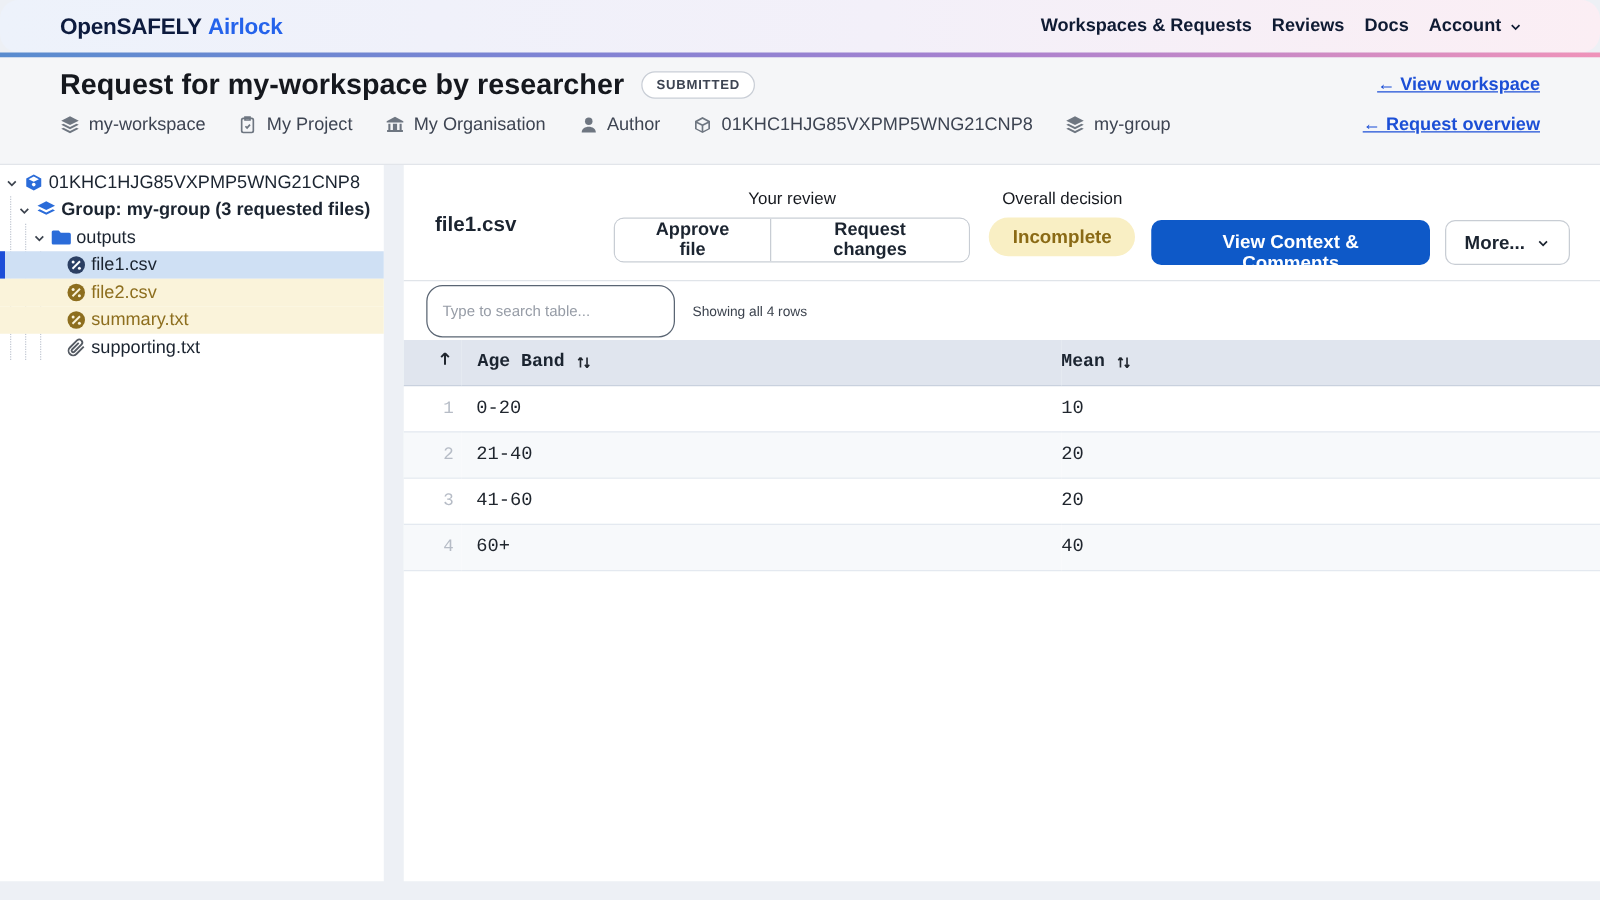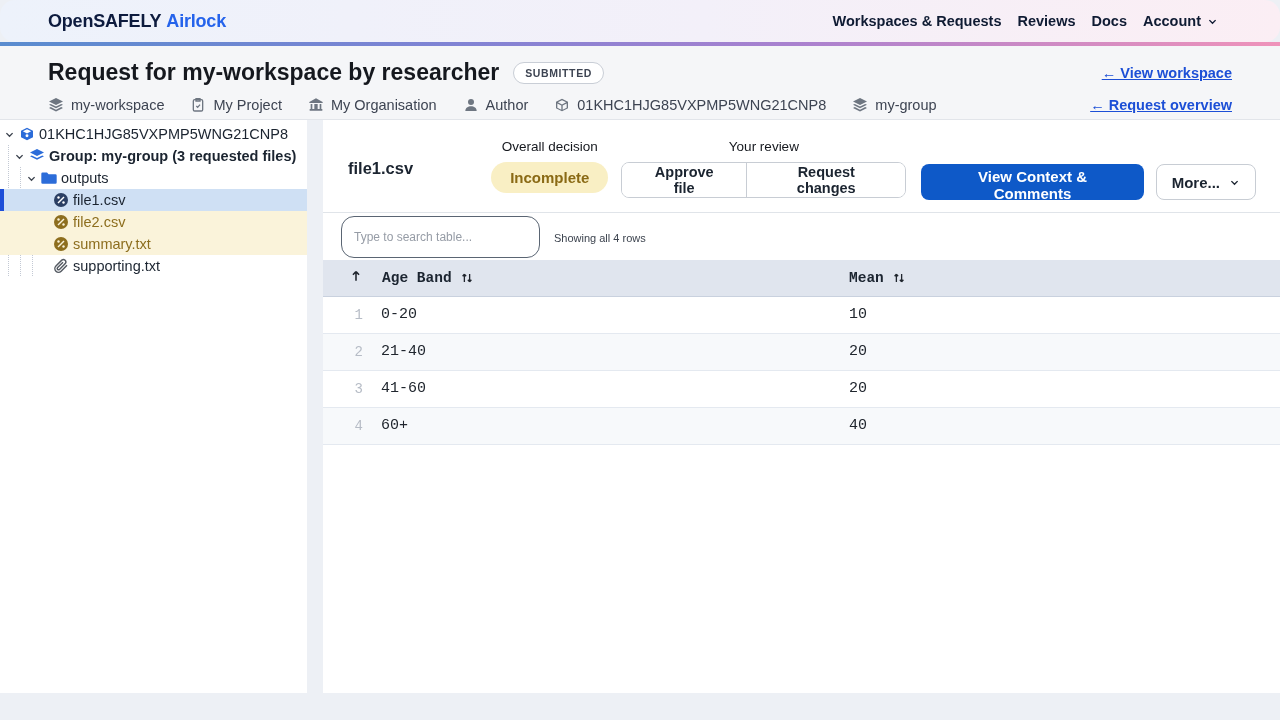--- a/index.html
+++ b/index.html
@@ -15,22 +15,22 @@
   .brand { font-size:18px; font-weight:800; letter-spacing:-0.2px; cursor:pointer; }
   .brand .p1 { color:#0d1b3e; }
   .brand .p2 { color:#2563eb; margin-left:5px; }
   .nav-items { display:flex; align-items:center; gap:16px; }
   .nav-item { font-size:14.5px; font-weight:700; color:#0f1b33; cursor:pointer;
               display:flex; align-items:center; gap:6px; }
   .chev { display:inline-flex; width:11px; height:11px; }
   .chev svg { width:100%; height:100%; }
 
   
-  .req-header { height:74px; background:#f5f6f8; border-bottom:1px solid #e2e5ea;
-                padding:13px 48px 0 48px; }
+  .req-header { height:86px; background:#f5f6f8; border-bottom:1px solid #e2e5ea;
+                padding:8px 48px 0 48px; }
   .req-row1 { display:flex; align-items:center; }
   .req-title { font-size:23px; font-weight:700; color:#15181e; }
   .status-badge { margin-left:14px; background:#ffffff; border:1px solid #c9ced6;
                   color:#3d4452; font-size:10.5px; font-weight:700; letter-spacing:0.6px;
                   padding:4px 11px; border-radius:999px; }
   .spacer { flex:1; }
   .hlink { color:#1c4fd6; font-size:14.5px; font-weight:700; text-decoration:underline; cursor:pointer; }
   .req-row2 { display:flex; align-items:center; margin-top:11px; }
   .meta { display:flex; align-items:center; gap:26px; }
   .meta-item { display:flex; align-items:center; gap:7px; font-size:14.5px; color:#3d4452; }
@@ -72,21 +72,21 @@
   .file-title { font-size:16.5px; font-weight:700; color:#1b2430; margin-top:20px; margin-right:78px; }
   .ctrl-group { display:flex; flex-direction:column; align-items:center; gap:8px; }
   .ctrl-label { font-size:13.5px; color:#15181e; }
   .decision-badge { background:#f9efc4; color:#8a6a15; font-size:15px; font-weight:600;
                     padding:7px 19px; border-radius:999px; }
   .mr13 { margin-right:13px; } .mr15 { margin-right:15px; } .mr12 { margin-right:12px; }
   .seg { display:flex; border:1px solid #c8cdd4; border-radius:8px; overflow:hidden; background:#fff; }
   .seg button { height:34px; padding:0 22px; background:#fff; border:none; font-family:inherit;
                 font-size:14.5px; font-weight:700; color:#1b2430; cursor:pointer; }
   .seg button + button { border-left:1px solid #c8cdd4; }
-  .btn-primary { margin-top:25px; height:36px; padding:4px 19px; background:#0e59c8; color:#fff;
+  .btn-primary { margin-top:25px; height:36px; padding:9px 19px; background:#0e59c8; color:#fff;
                  border:none; border-radius:8px; font-family:inherit; font-size:15px; font-weight:700;
                  cursor:pointer; }
   .btn-more { margin-top:25px; height:36px; padding:0 15px; background:#fff; border:1px solid #c8cdd4;
               border-radius:8px; font-family:inherit; font-size:15px; font-weight:700; color:#1b2430;
               cursor:pointer; display:flex; align-items:center; gap:9px; }
 
   
   .search-row { height:47px; display:flex; align-items:flex-start; padding:3px 0 0 18px; }
   .search-input { width:199px; height:42px; border:1px solid #5a6573; border-radius:13px;
                   padding:0 12px; font-family:inherit; font-size:12px; color:#1b2430; background:#fff; }
@@ -305,31 +305,31 @@
     </div>
   </aside>
 
   <div class="gutter"></div>
 
   <main class="panel">
 
     <div class="toolbar">
       <span class="file-title">file1.csv</span>
 
-      <div class="ctrl-group mr13">
-        <span class="ctrl-label">Overall decision</span>
-        <span class="decision-badge">Incomplete</span>
-      </div>
-
       <div class="ctrl-group mr15">
         <span class="ctrl-label">Your review</span>
         <div class="seg">
           <button>Approve file</button>
           <button>Request changes</button>
         </div>
+      </div>
+
+      <div class="ctrl-group mr13">
+        <span class="ctrl-label">Overall decision</span>
+        <span class="decision-badge">Incomplete</span>
       </div>
 
       <button class="btn-primary mr12">View Context &amp; Comments</button>
 
       <button class="btn-more">
         <span>More...</span>
         <span class="chev">
             <svg viewBox="0 0 16 16" fill="none" stroke="#1b2430" stroke-width="2">
               <path d="M3.5 6l4.5 4.5L12.5 6"></path>
             </svg>

